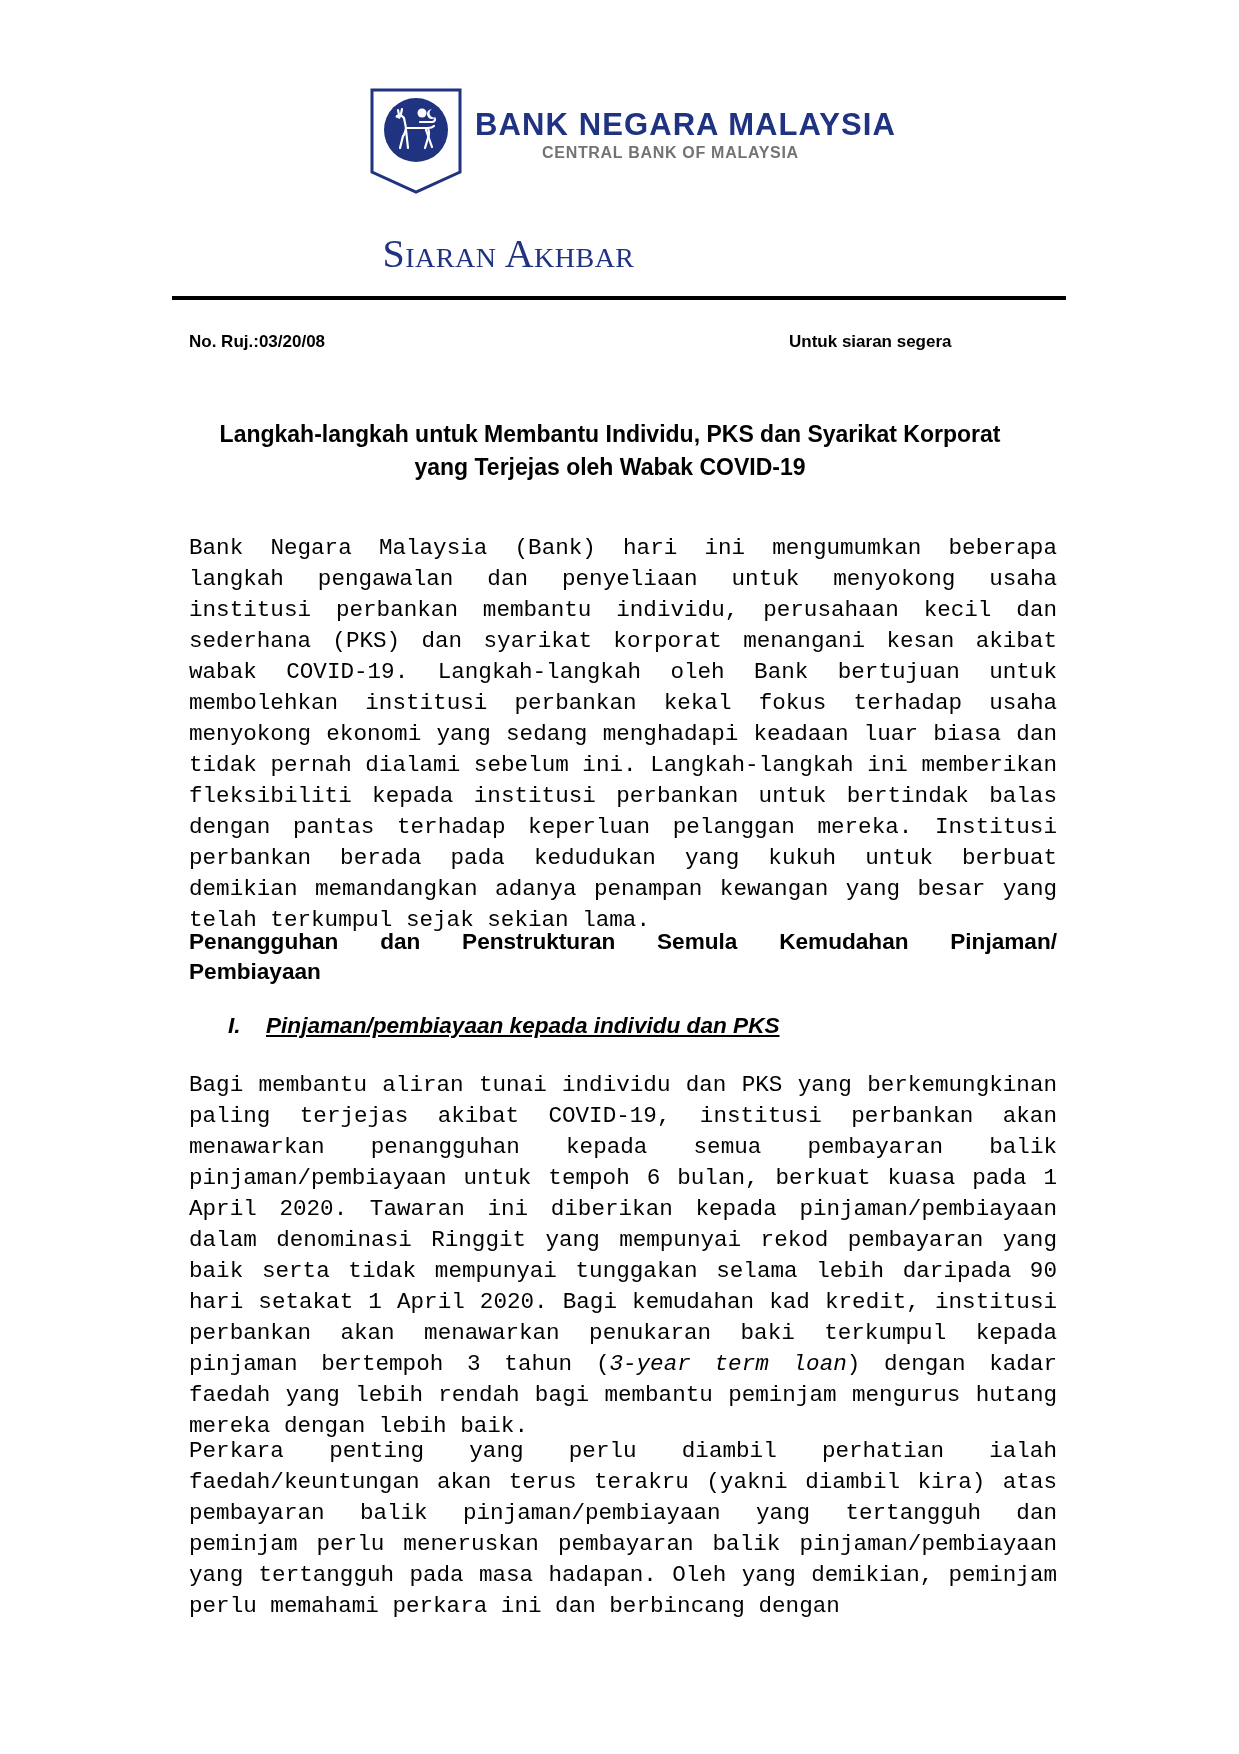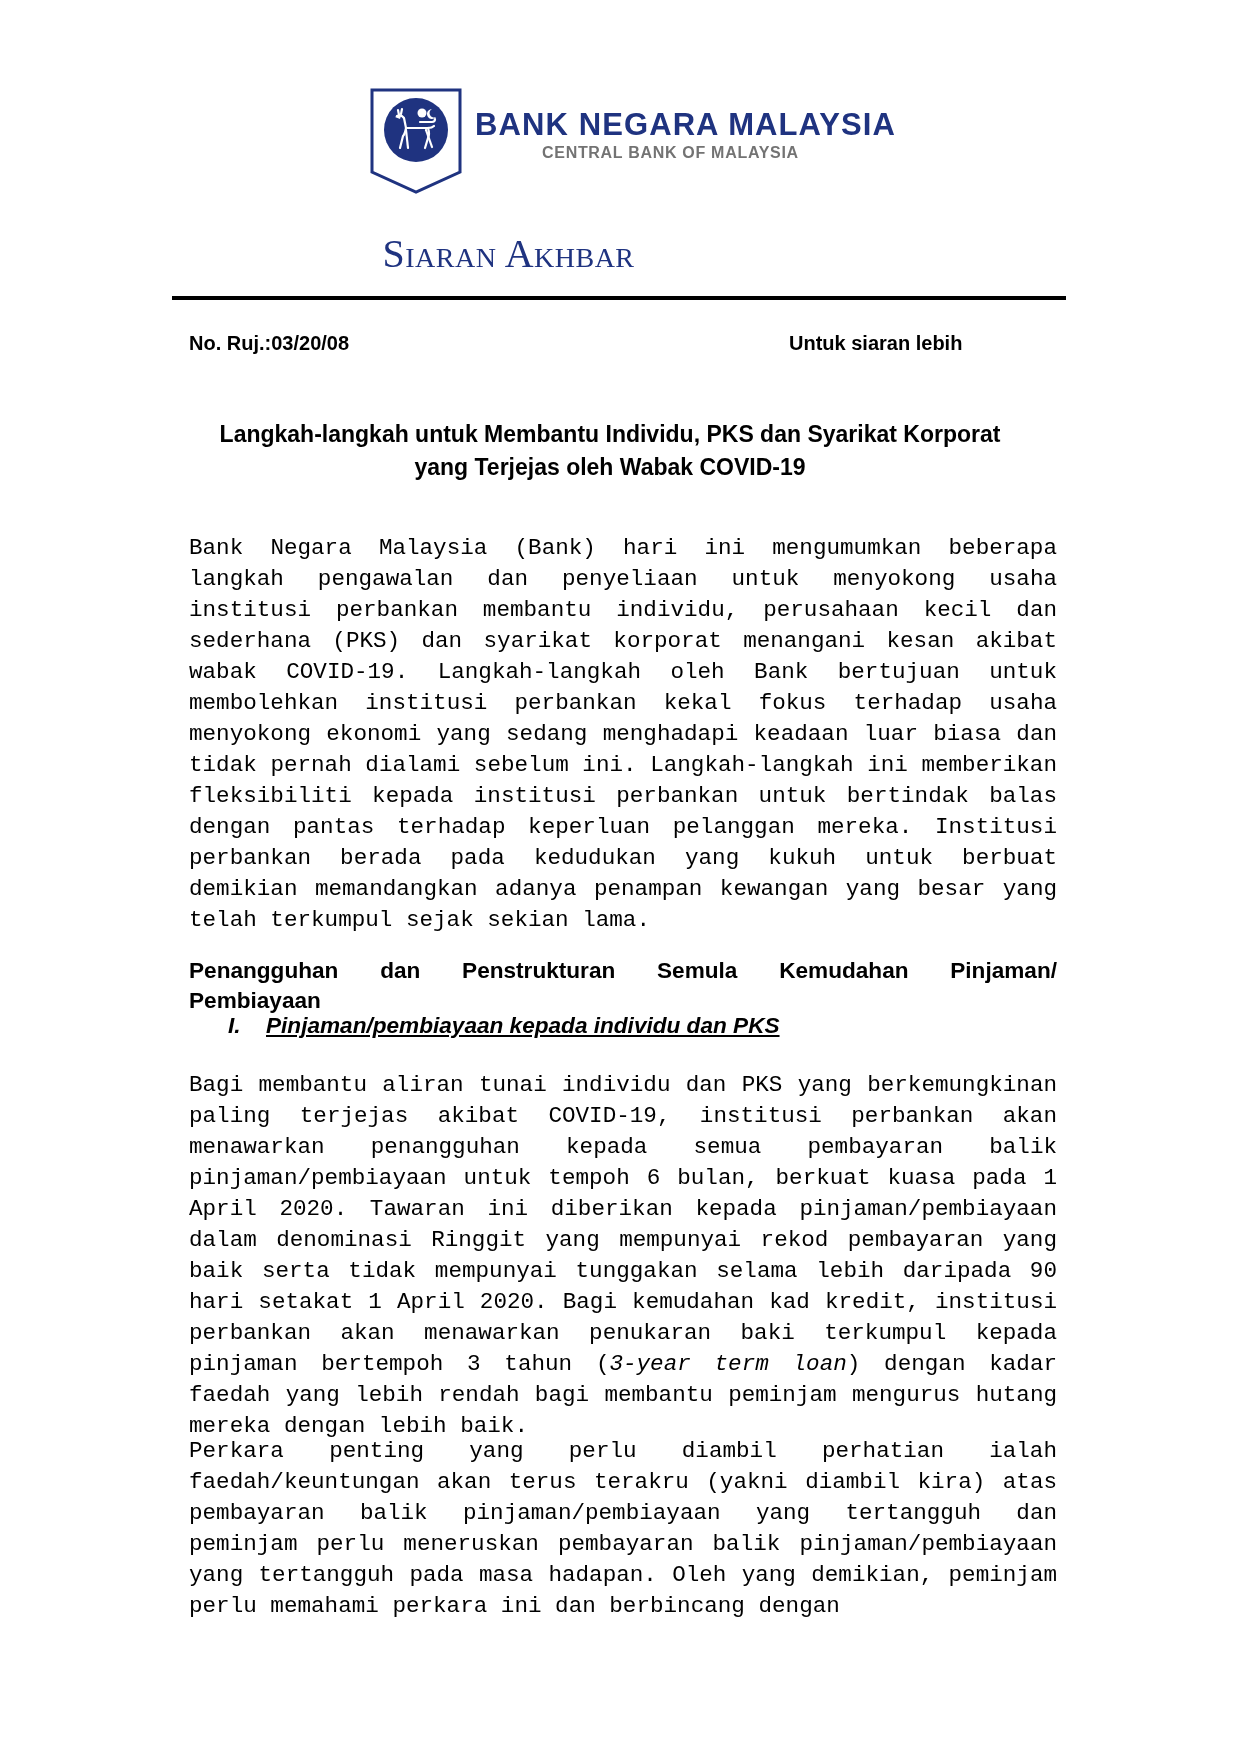--- a/index.html
+++ b/index.html
@@ -8,29 +8,29 @@
 
     
     .logo { position: absolute; left: 370px; top: 88px; width: 92px; height: 106px; }
     .logo svg { display: block; width: 100%; height: 100%; }
     .bank-name { position: absolute; left: 475px; top: 107px; font-family: "Liberation Sans", sans-serif; font-weight: bold; font-size: 31px; letter-spacing: 1.1px; color: #1f3380; white-space: nowrap; }
     .bank-sub { position: absolute; left: 542px; top: 144px; font-family: "Liberation Sans", sans-serif; font-weight: bold; font-size: 16px; letter-spacing: 0.7px; color: #737373; white-space: nowrap; }
 
     .doc-type { position: absolute; left: 0; width: 1017px; top: 230px; text-align: center; font-family: "Liberation Serif", serif; font-size: 40px; color: #1f3380; font-variant: small-caps; letter-spacing: 0.5px; }
     .rule { position: absolute; left: 172px; width: 894px; top: 296px; height: 4px; background: #000; }
 
-    .meta { position: absolute; top: 332px; font-family: "Liberation Sans", sans-serif; font-weight: bold; font-size: 20px; }
+    .meta { position: absolute; top: 332px; font-family: "Liberation Sans", sans-serif; font-weight: bold; font-size: 17px; }
     .meta-ref { left: 189px; }
     .meta-release { left: 789px; }
 
     .title { position: absolute; left: 163px; width: 894px; top: 418px; text-align: center; font-family: "Liberation Sans", sans-serif; font-weight: bold; font-size: 23px; line-height: 33px; }
 
     .body-text { position: absolute; left: 189px; width: 868px; font-family: Liberation Mono, monospace; font-size: 22.6px; line-height: 31px; text-align: justify; }
     .p1 { top: 533px; }
-    .section-heading { position: absolute; left: 189px; width: 868px; top: 956px; font-family: "Liberation Sans", sans-serif; font-weight: bold; font-size: 22.6px; line-height: 30px; text-align: justify; text-align-last: left; }
+    .section-heading { position: absolute; left: 189px; width: 868px; top: 927px; font-family: "Liberation Sans", sans-serif; font-weight: bold; font-size: 22.6px; line-height: 30px; text-align: justify; text-align-last: left; }
     .section-heading .line1 { display: block; text-align: justify; text-align-last: justify; }
     .subheading { position: absolute; left: 228px; top: 1013px; font-family: "Liberation Sans", sans-serif; font-weight: bold; font-style: italic; font-size: 22.6px; white-space: nowrap; text-decoration: underline; }
     .subheading .num { display: inline-block; width: 38px; }
     .p2 { top: 1070px; }
     .p3 { top: 1436px; }
   </style>
 </head>
 <body>
 
 <div class="page">
@@ -56,21 +56,21 @@
       <path d="M25 29 l3 -2 l3 1 l-1 3 z" fill="#ffffff"></path>
     </svg>
   </div>
   <div class="bank-name">BANK NEGARA MALAYSIA</div>
   <div class="bank-sub">CENTRAL BANK OF MALAYSIA</div>
 
   <div class="doc-type">Siaran Akhbar</div>
   <div class="rule"></div>
 
   <div class="meta meta-ref">No. Ruj.:03/20/08</div>
-  <div class="meta meta-release">Untuk siaran lebih</div>
+  <div class="meta meta-release">Untuk siaran segera</div>
 
   <div class="title">
     <div>Langkah-langkah untuk Membantu Individu, PKS dan Syarikat Korporat</div>
     <div>yang Terjejas oleh Wabak COVID-19</div>
   </div>
 
   <p class="body-text p1" style="margin:0;">Bank Negara Malaysia (Bank) hari ini mengumumkan beberapa langkah pengawalan dan penyeliaan untuk menyokong usaha institusi perbankan membantu individu, perusahaan kecil dan sederhana (PKS) dan syarikat korporat menangani kesan akibat wabak COVID-19. Langkah-langkah oleh Bank bertujuan untuk membolehkan institusi perbankan kekal fokus terhadap usaha menyokong ekonomi yang sedang menghadapi keadaan luar biasa dan tidak pernah dialami sebelum ini. Langkah-langkah ini memberikan fleksibiliti kepada institusi perbankan untuk bertindak balas dengan pantas terhadap keperluan pelanggan mereka. Institusi perbankan berada pada kedudukan yang kukuh untuk berbuat demikian memandangkan adanya penampan kewangan yang besar yang telah terkumpul sejak sekian lama.</p>
 
   <div class="section-heading">
     <span class="line1">Penangguhan dan Penstrukturan Semula Kemudahan Pinjaman/</span>

